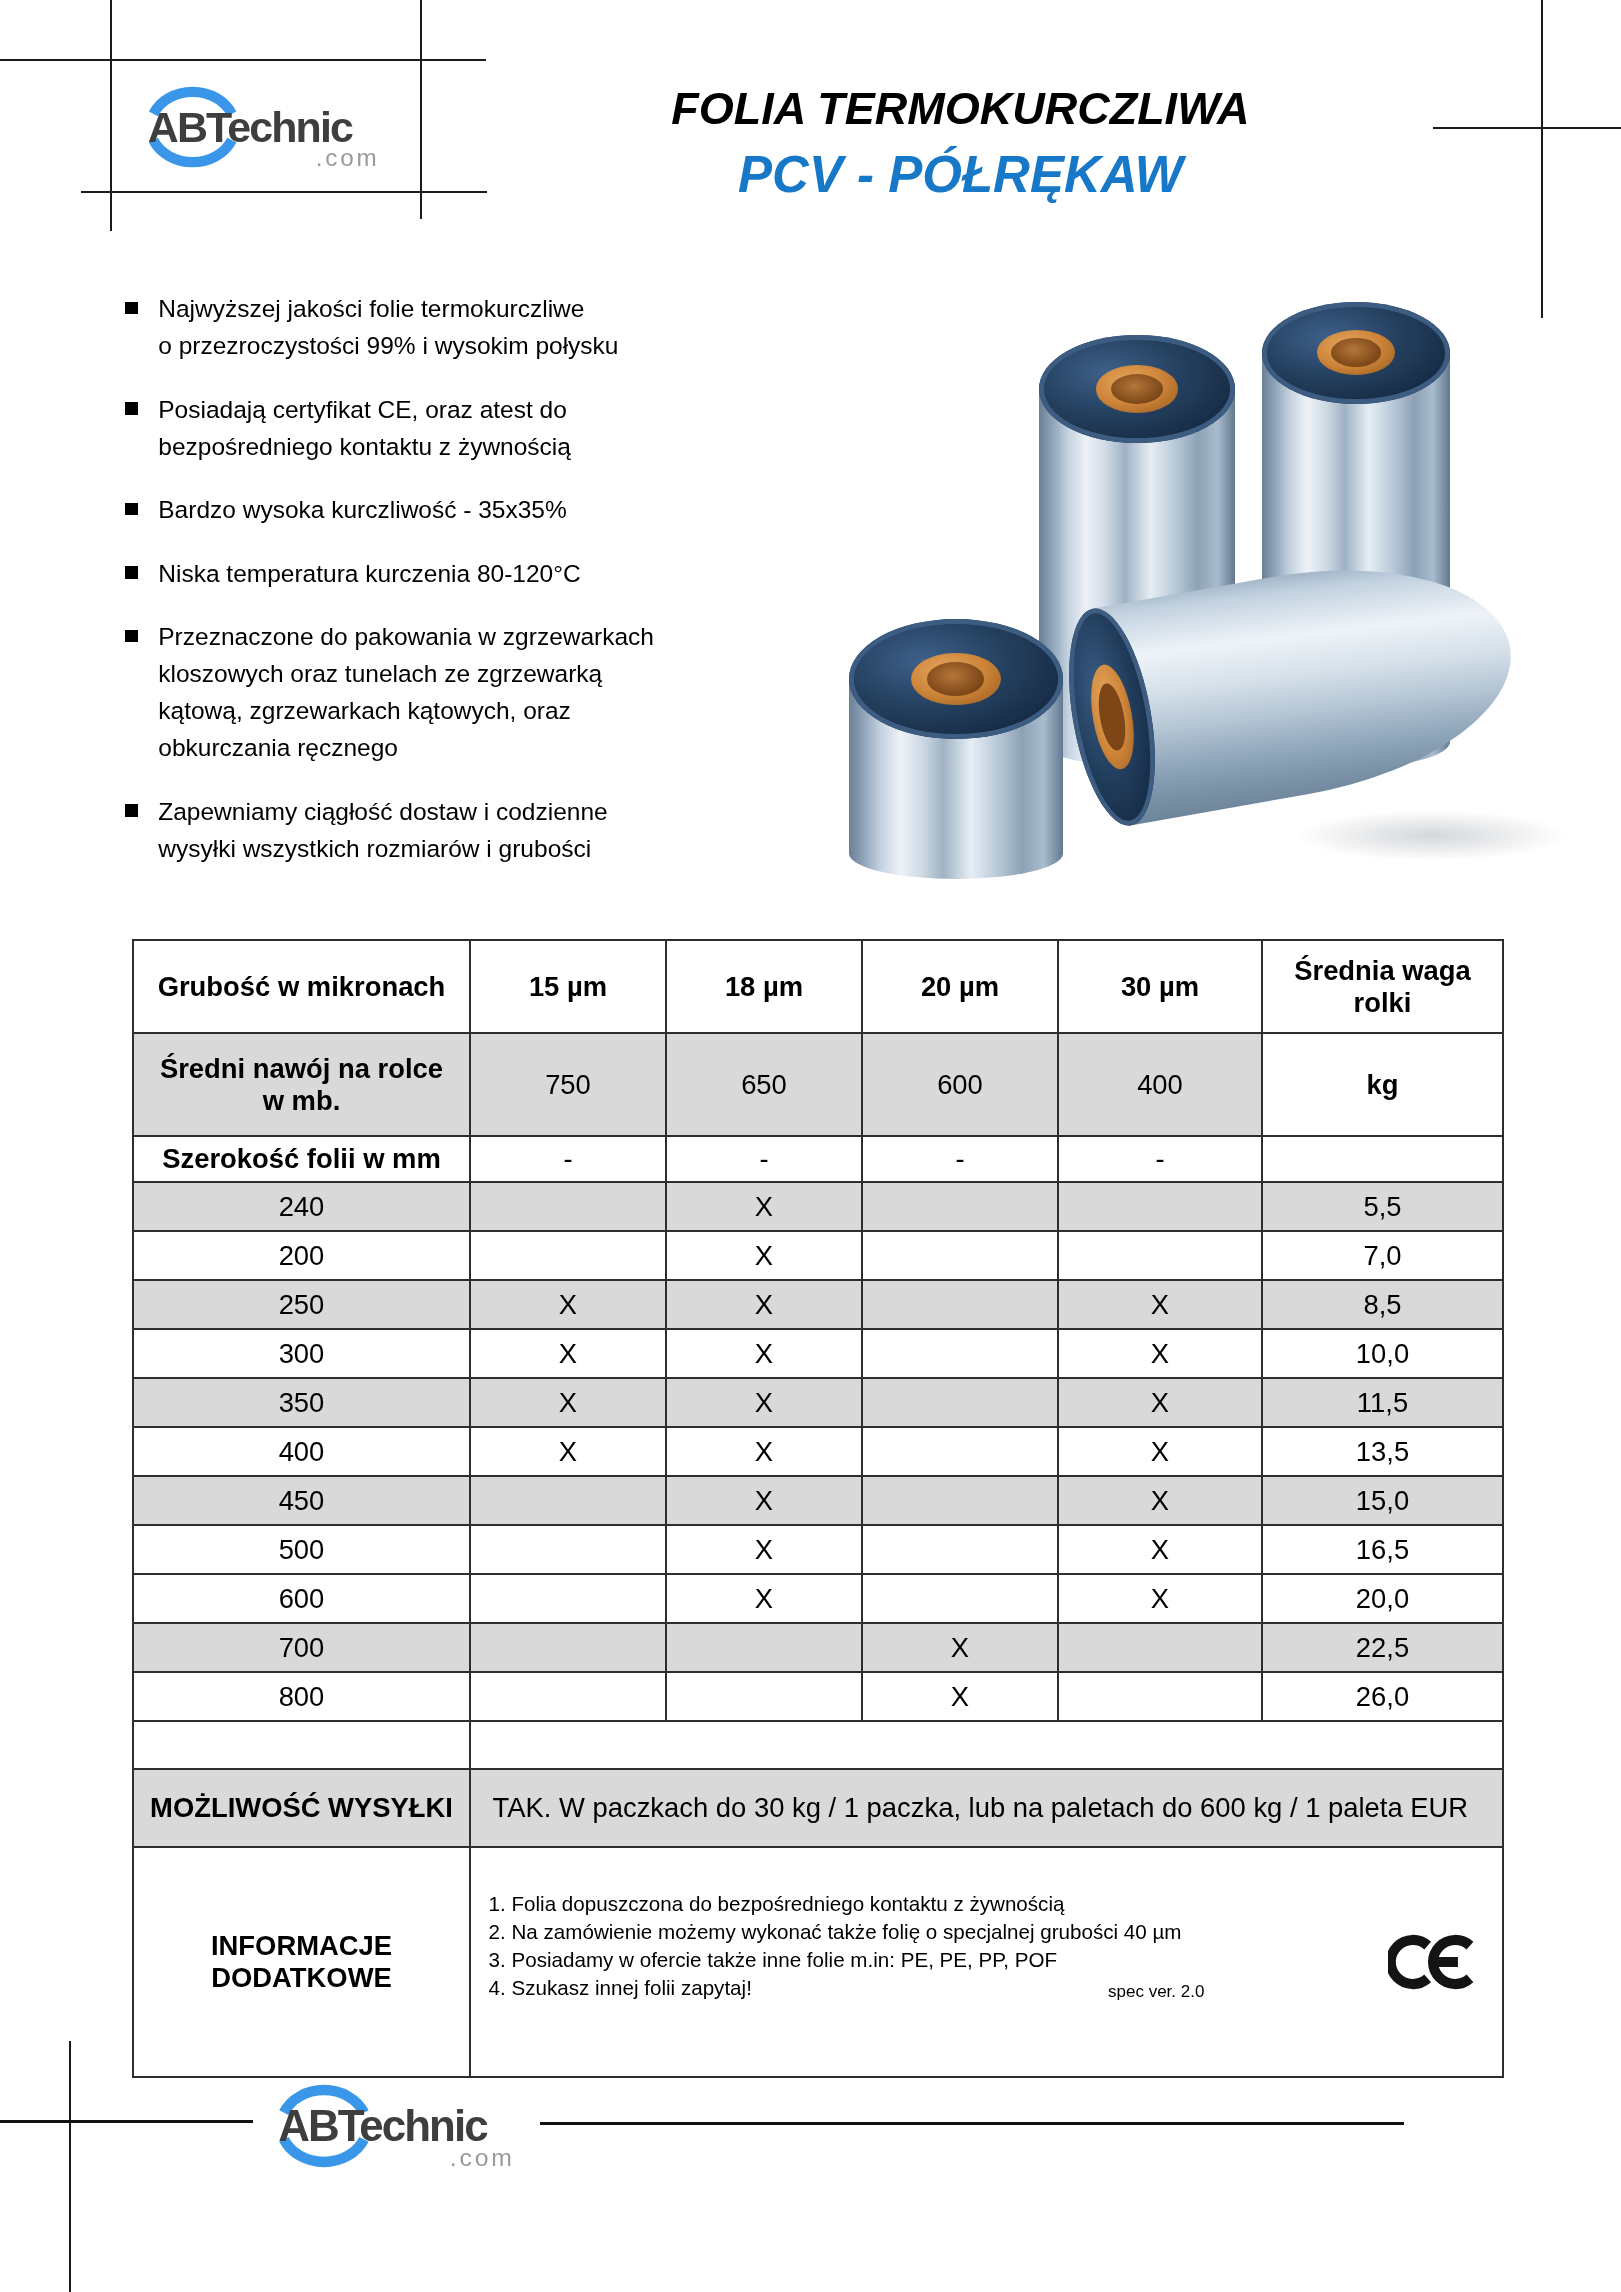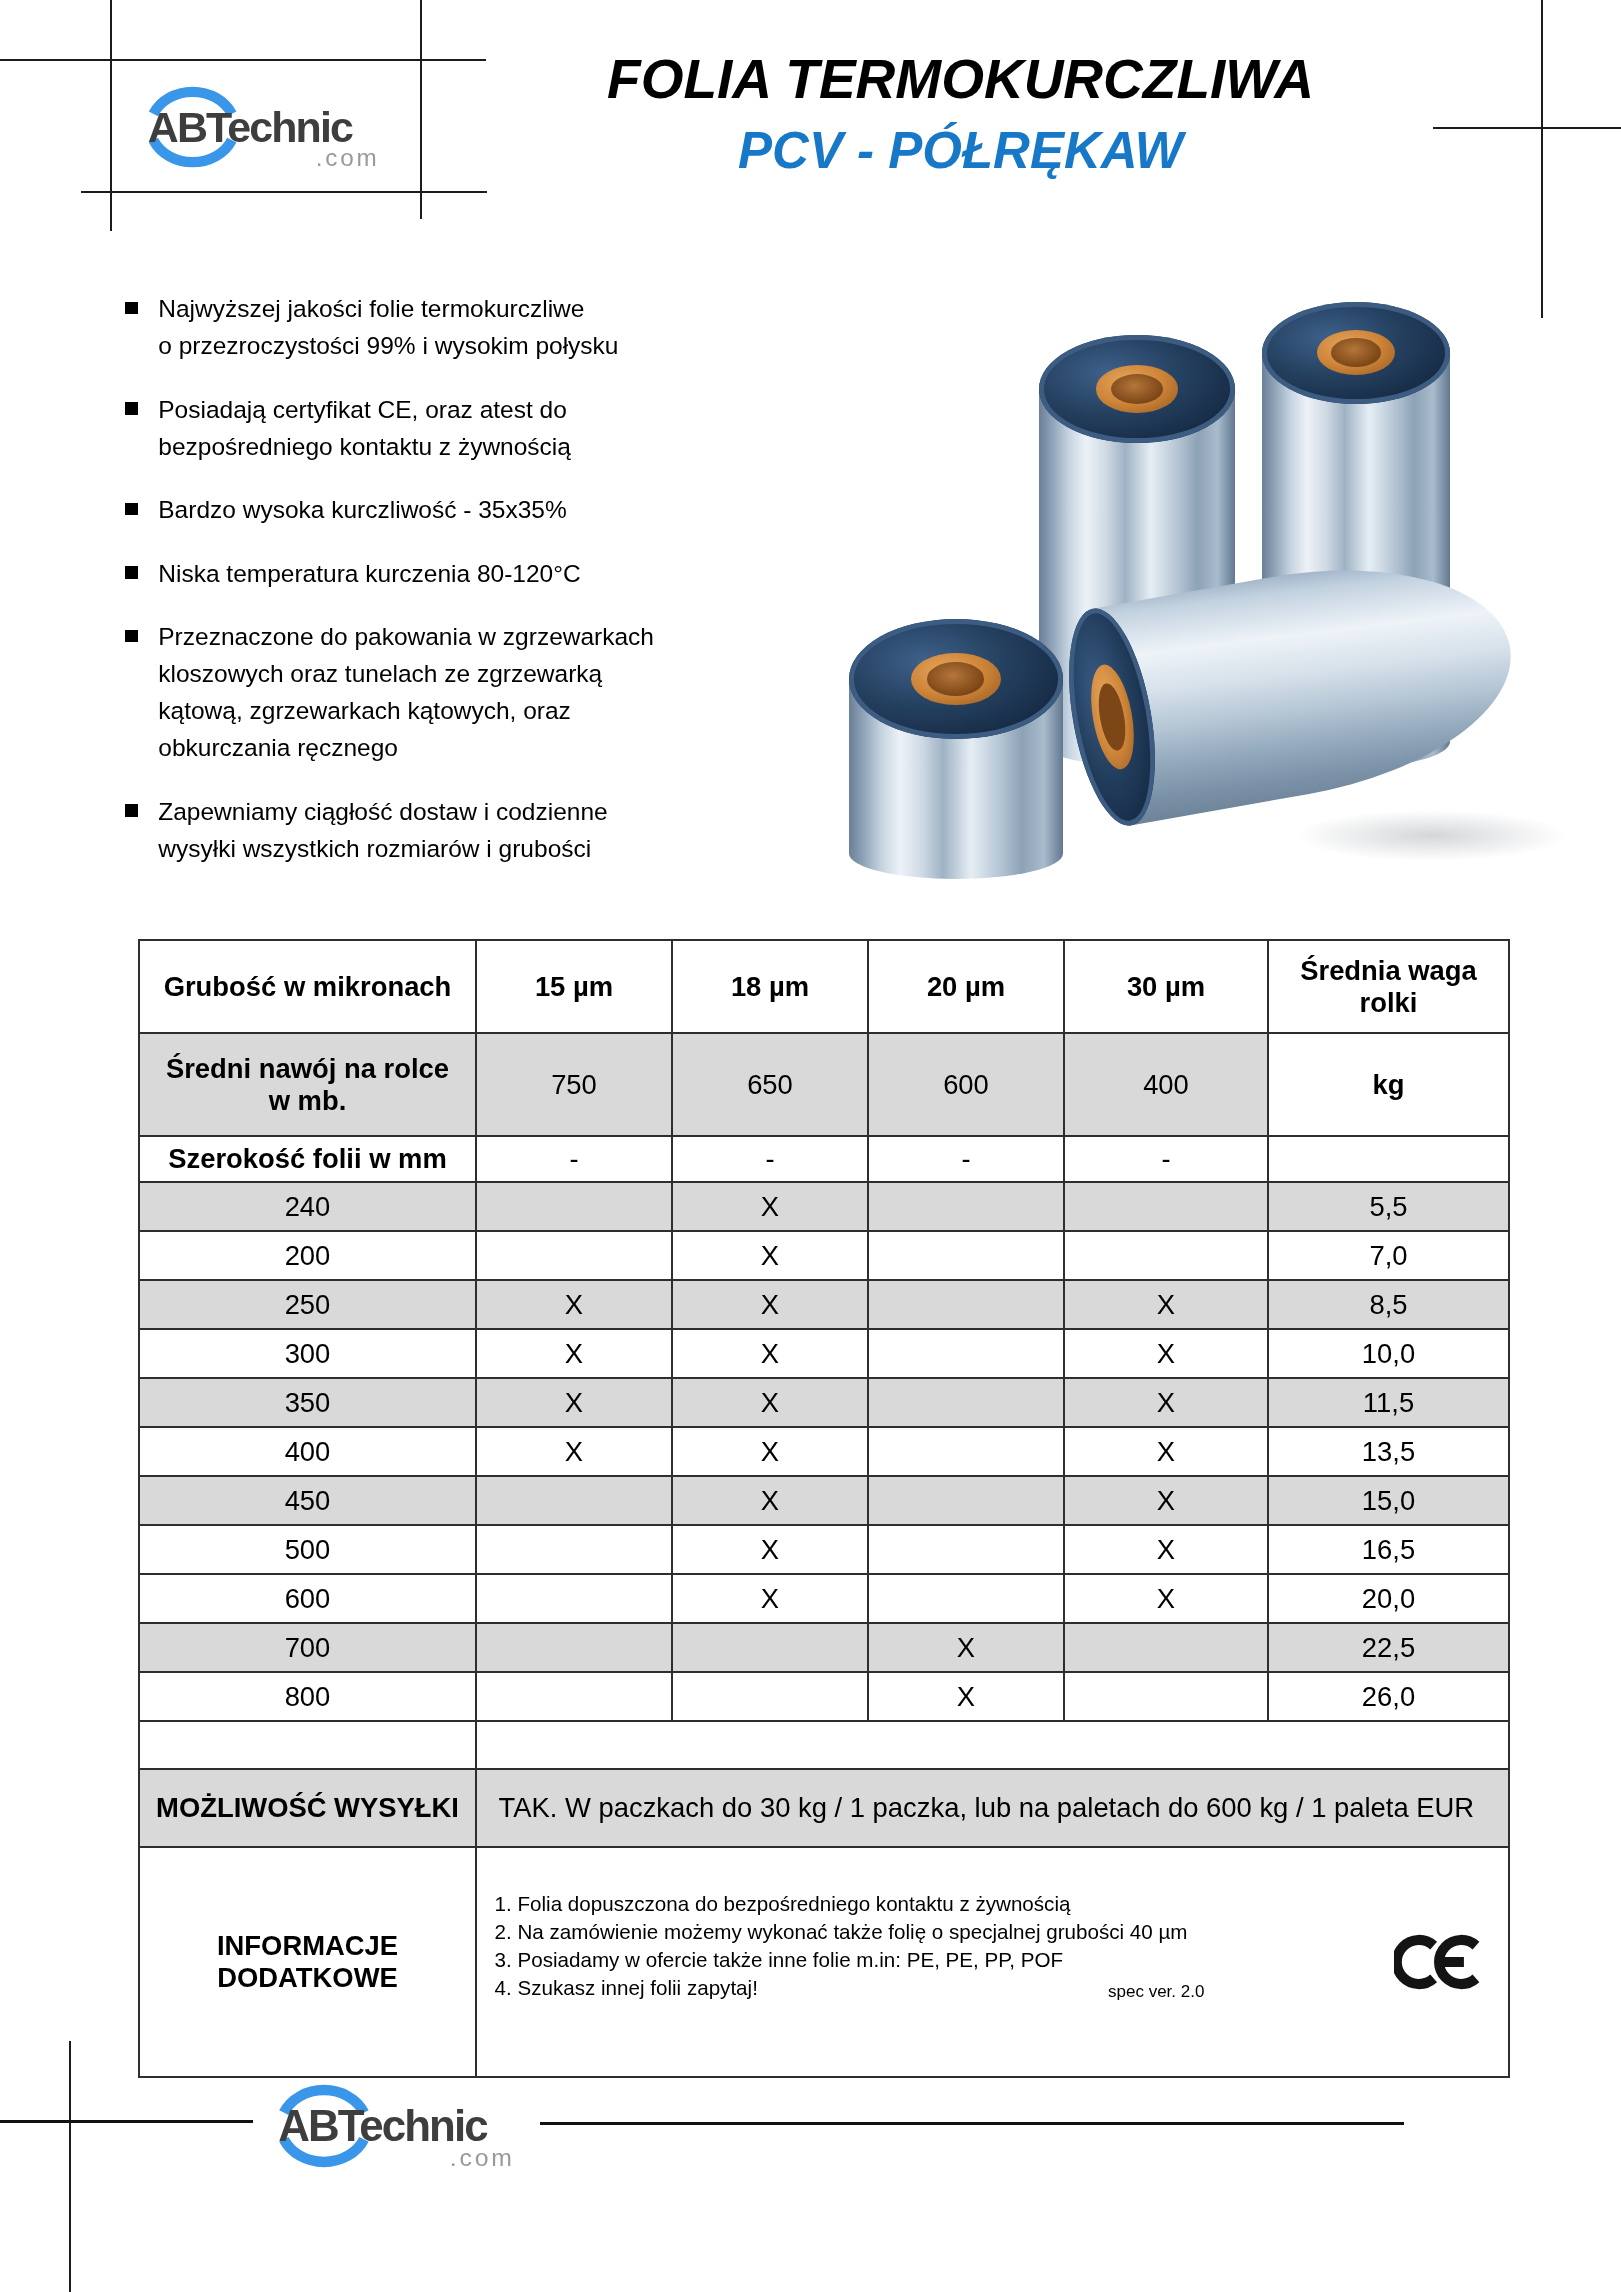--- a/index.html
+++ b/index.html
@@ -3,21 +3,21 @@
 <meta charset="utf-8">
 <style>
   html,body{margin:0;padding:0;background:#ffffff;}
   .page{position:relative;width:1621px;height:2293px;background:#ffffff;overflow:hidden;
         font-family:"Liberation Sans","DejaVu Sans",sans-serif;color:#000;}
   .abs{position:absolute;}
   
   .mark{position:absolute;background:#1c1c1c;}
   
   .title-block{position:absolute;left:583px;top:47px;width:755px;text-align:center;}
-  .doc-title{font-size:55px;font-weight:bold;font-style:italic;letter-spacing:0px;color:#000;white-space:nowrap;}
+  .doc-title{font-size:45px;font-weight:bold;font-style:italic;letter-spacing:0px;color:#000;white-space:nowrap;margin-top:36px;}
   .doc-subtitle{font-size:51px;font-weight:bold;font-style:italic;color:#1878c8;margin-top:9.8px;white-space:nowrap;}
   
   .brand-svg text{font-family:"Liberation Sans","DejaVu Sans",sans-serif;}
   
   .bullets{position:absolute;left:125px;top:290px;width:659px;}
   .bullet-item{display:flex;margin-bottom:26.5px;}
   .bullet-marker{flex:0 0 12.7px;width:12.7px;height:12.7px;background:#000;margin-top:11.8px;margin-right:20.6px;}
   .bullet-text{font-size:24.5px;font-weight:normal;line-height:37px;white-space:pre-line;}
   
   .photo{position:absolute;left:833px;top:276px;width:784px;height:603px;}
@@ -38,21 +38,21 @@
     border-radius:0 55% 55% 0/0 50% 50% 0;}
   .d-cap{position:absolute;left:0;top:0;width:78px;height:100%;border-radius:50%;
     background:radial-gradient(ellipse at 38% 38%,#3a5b84 0%,#223e5d 45%,#152a44 78%,#0f2038 100%);
     box-shadow:inset 0 0 0 4.9px #3c5c82;}
   .d-core{position:absolute;left:19.6px;top:26%;width:39px;height:48%;border-radius:50%;
     background:radial-gradient(ellipse at 40% 35%,#e5a75e 0%,#cd8438 55%,#94591f 100%);}
   .d-core::after{content:"";position:absolute;left:20%;top:18%;width:60%;height:64%;border-radius:50%;
     background:#7c4617;}
   .floor-shadow{position:absolute;background:radial-gradient(ellipse,rgba(100,108,118,.28) 0%,rgba(100,108,118,0) 70%);}
   
-  .spec-table-wrap{position:absolute;left:138px;top:939px;width:1242px;}
+  .spec-table-wrap{position:absolute;left:132px;top:939px;width:1242px;}
   table.spec{width:100%;border-collapse:collapse;table-layout:fixed;border:2.9px solid #2e2e2e;}
   table.spec td{border:2px solid #2e2e2e;text-align:center;vertical-align:middle;
     font-size:27.4px;white-space:pre-line;padding:0;}
   .gray{background:#d9d9d9;}
   .white{background:#ffffff;}
   .lbl{font-weight:bold;font-size:24.5px;}
   .hdr-um{font-weight:bold;font-size:28px;}
   .hdr-waga{font-weight:bold;font-size:26.5px;}
   .bold-cell{font-weight:bold;font-size:28px;}
   .r-head td{height:91px;}

